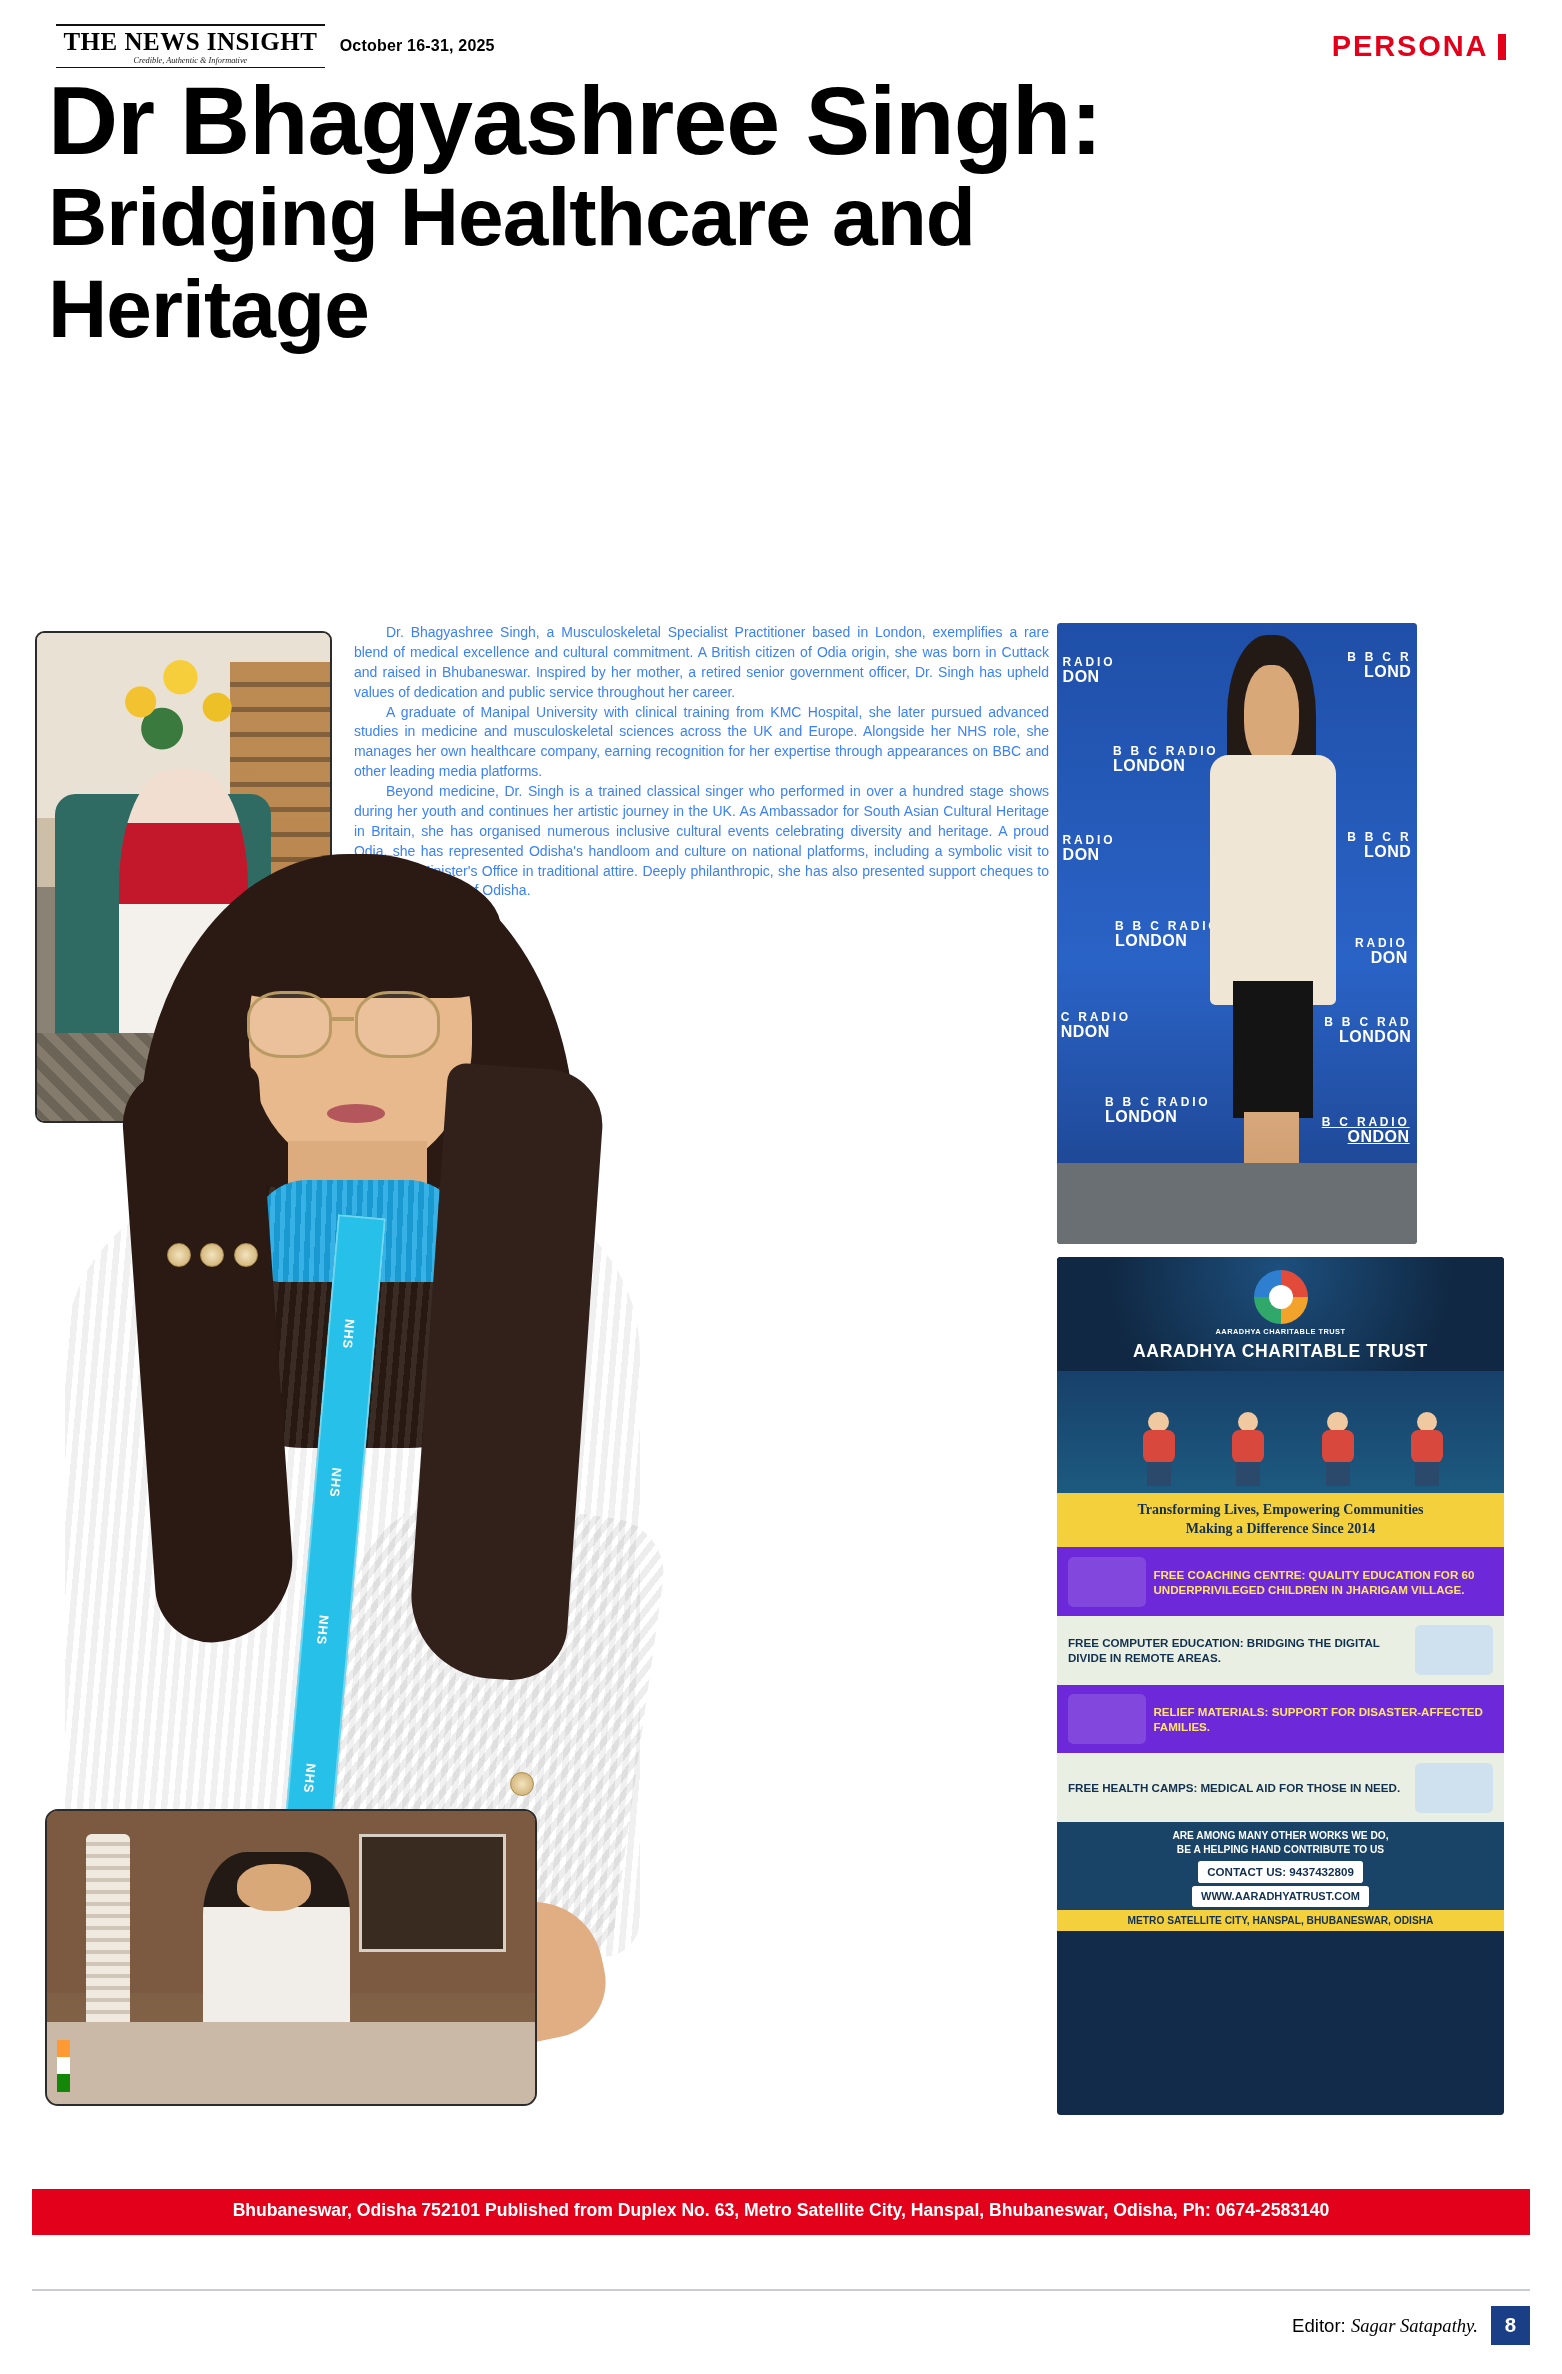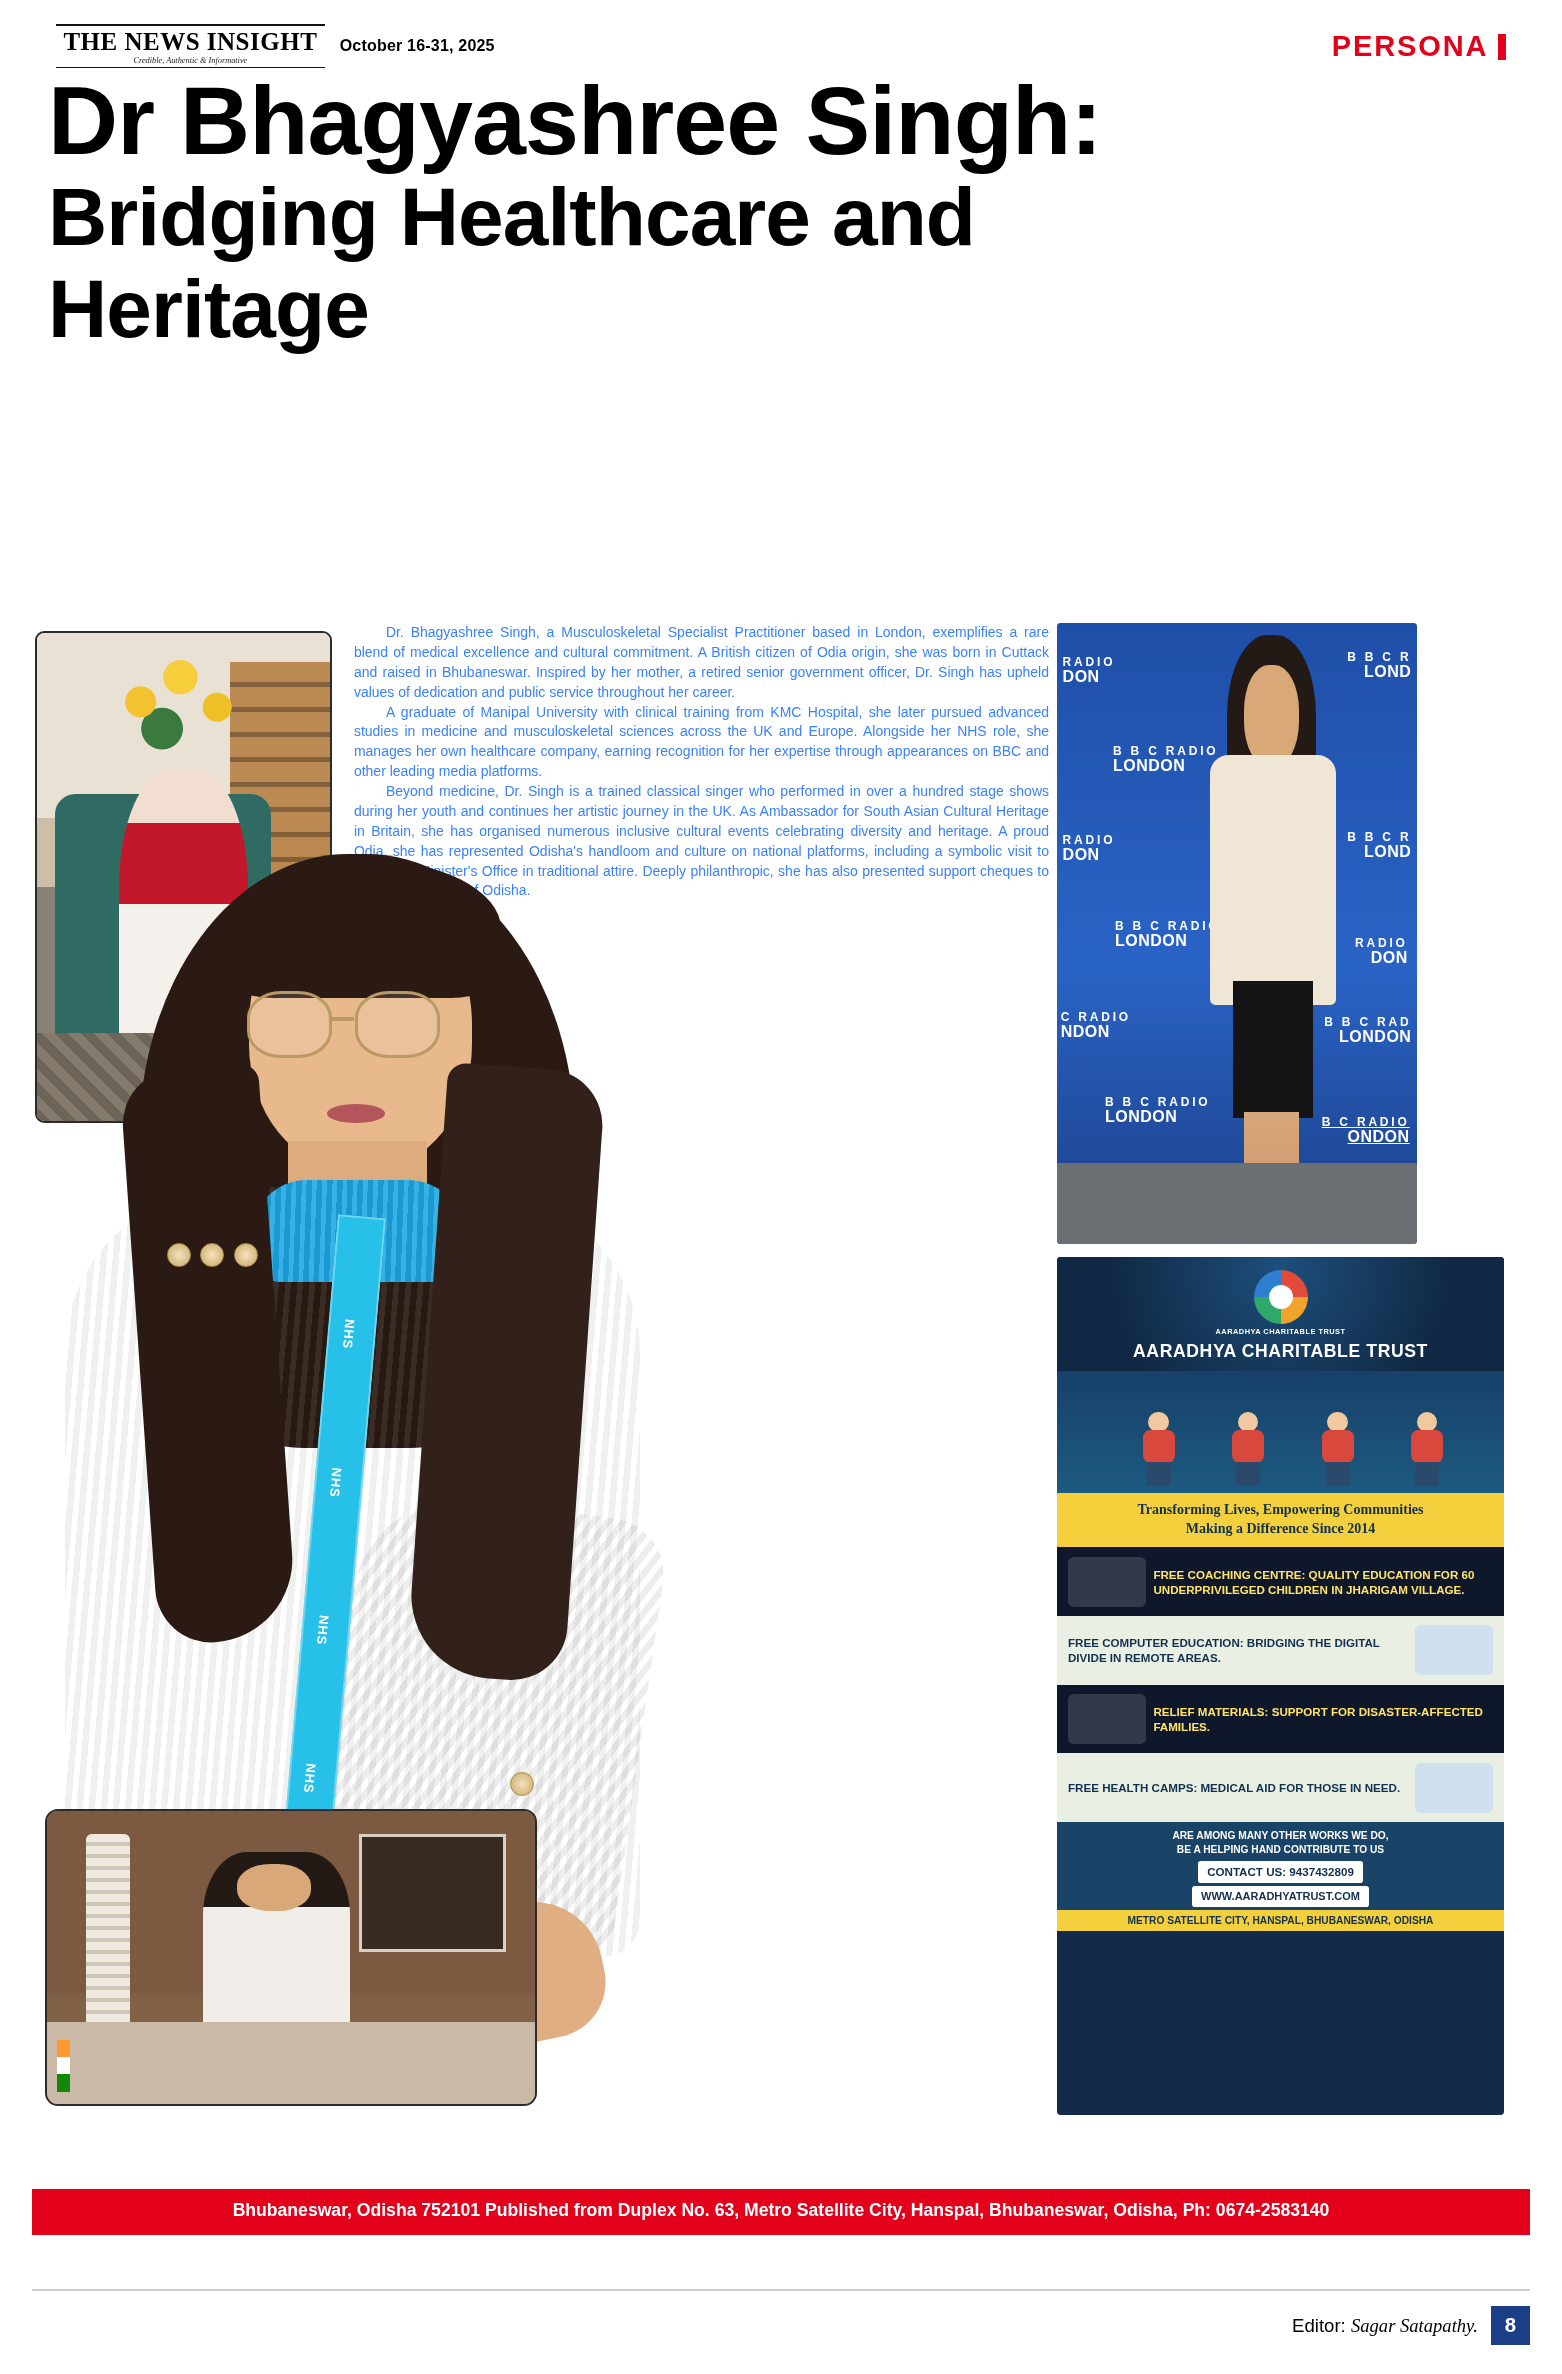--- a/index.html
+++ b/index.html
@@ -330,21 +330,21 @@
     background: #f4d13c; color: #13304f; text-align: center;
     font-family: "Liberation Serif", serif;
     font-weight: bold; font-size: 14px; line-height: 1.35;
     padding: 8.3px 7.4px;
   }
   .ad-row {
     display: flex; align-items: center; gap: 7.4px;
     padding: 9.3px 11px;
     font-size: 11.6px; font-weight: bold; line-height: 1.3;
   }
-  .ad-row.dark { background: #0f172a; color: #ffe36b; justify-content: space-between; }
+  .ad-row.dark { background: #6d28d9; color: #ffe36b; justify-content: space-between; }
   .ad-row.light { background: #e9efe2; color: #12304f; }
   .ad-row .txt { flex: 1; }
   .ad-row .art { width: 78px; height: 50px; border-radius: 5.6px; background: rgba(255,255,255,.15); }
   .ad-row.light .art { background: #cfe0ef; }
   .ad-foot {
     background: #1a4368; color: #fff; text-align: center;
     padding: 7.4px 9.3px 3.7px;
     font-size: 10.2px; font-weight: bold; line-height: 1.35;
   }
   .ad-contact {

